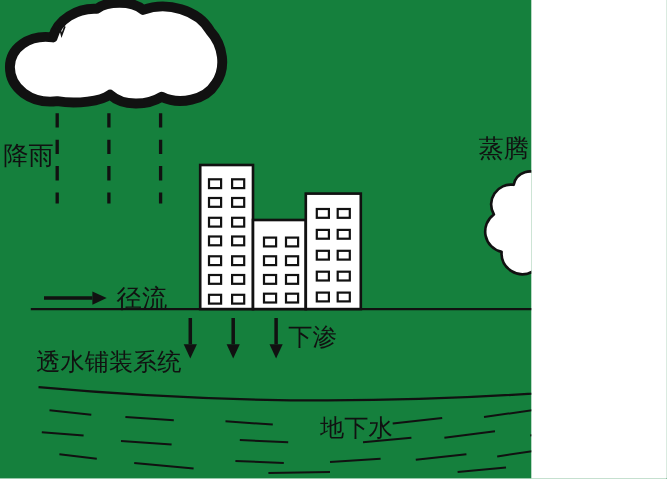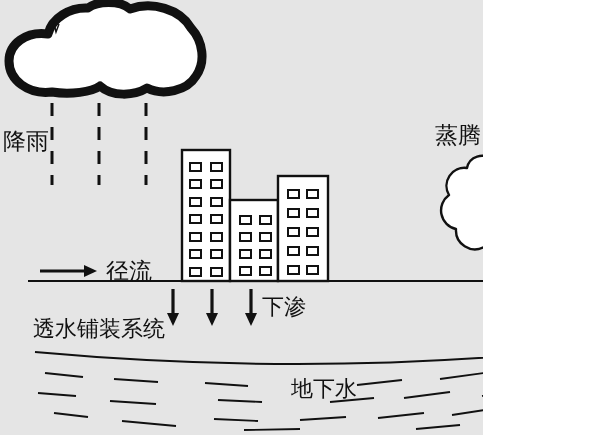--- a/index.html
+++ b/index.html
@@ -1,17 +1,17 @@
 <!DOCTYPE html>
 <html><head>
 <meta charset="utf-8">
 <style>
   html,body{margin:0;padding:0;background:#ffffff;}
   .canvas{
-    position:relative;width:483px;height:435px;background:#e5e5e5;overflow:hidden;
+    position:relative;width:483px;height:435px;background:#15803d;overflow:hidden;
     font-family:"DejaVu Serif","Liberation Serif",serif;
   }
   svg{position:absolute;left:0;top:0;display:block;}
   text{
     font-family:"DejaVu Serif","Liberation Serif",serif;
     fill:#111111;
   }
 </style>
 </head>
 <body>

